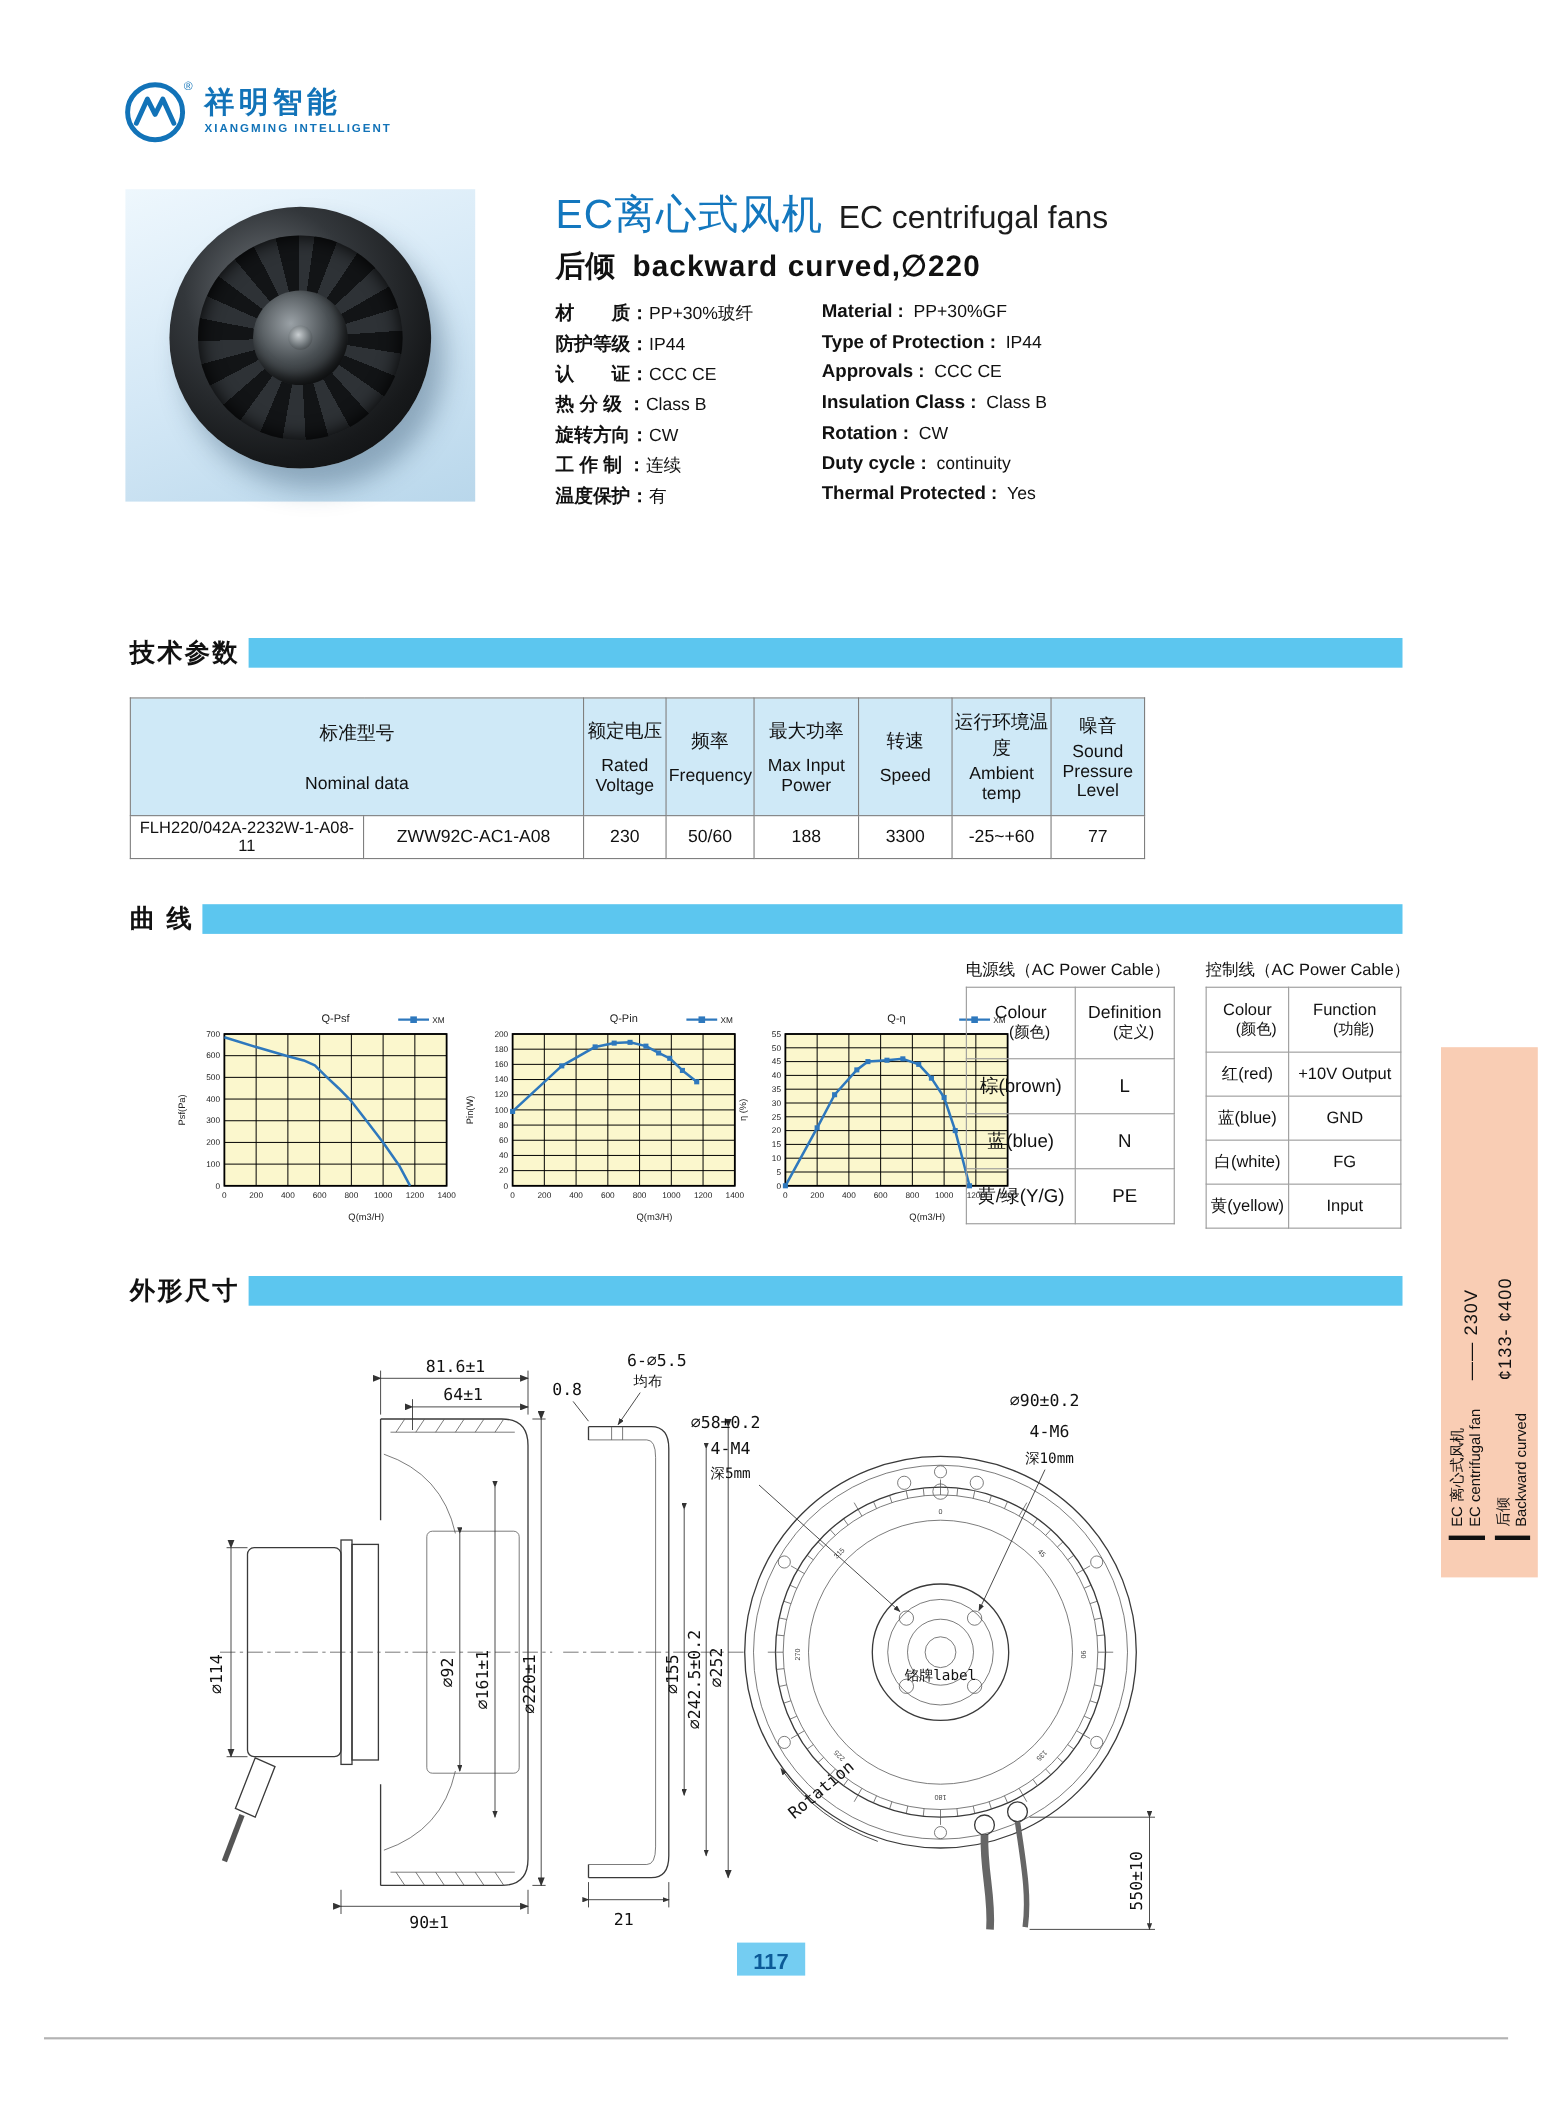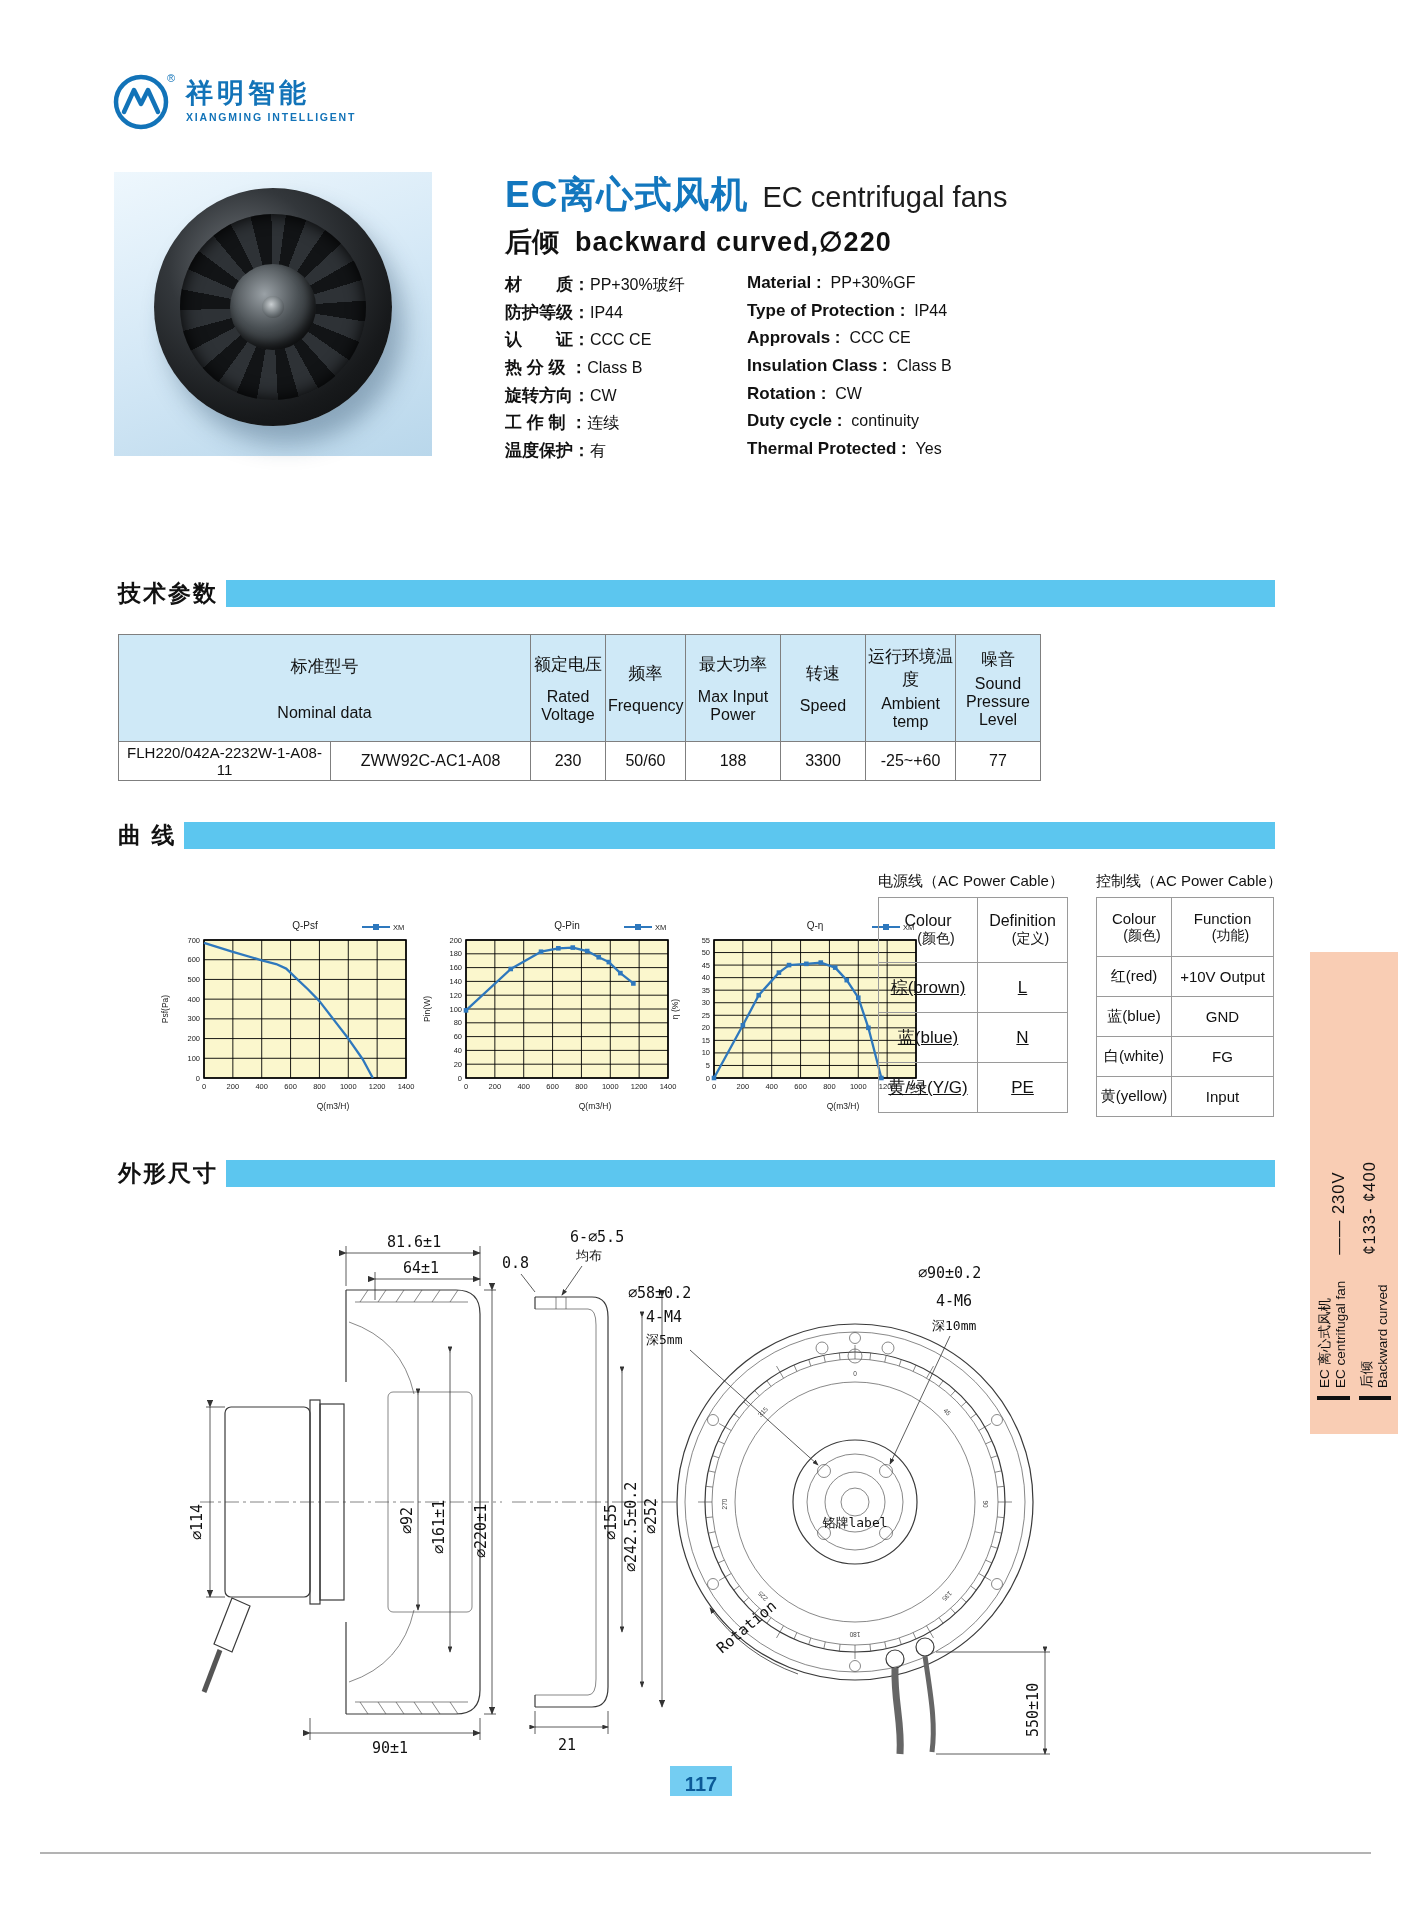--- a/index.html
+++ b/index.html
@@ -23,21 +23,21 @@
        box-shadow:inset 0 0 18px #000;}
   .fan .hub{position:absolute;inset:76px;border-radius:50%;
        background:radial-gradient(circle at 40% 35%,#9aa1a6 0%,#4a5054 45%,#17191b 85%);
        box-shadow:inset -4px -6px 10px rgba(0,0,0,.6);}
   .fan .hubcap{position:absolute;inset:108px;border-radius:50%;
        background:radial-gradient(circle at 42% 38%,#c9ced1 0%,#6d7478 55%,#2a2d30 100%);}
 
   
   #title-block{left:505px;top:170px;width:580px;}
   .title-line{display:flex;align-items:baseline;gap:14px;}
-  .title-cn{color:#1377be;font-weight:bold;font-size:37px;letter-spacing:1px;}
+  .title-cn{color:#1377be;font-weight:normal;font-size:37px;letter-spacing:1px;}
   .title-en{color:#1c1c1c;font-size:29px;}
   .subtitle-line{display:flex;align-items:baseline;gap:16px;margin-top:4px;}
   .subtitle-cn{font-size:27px;font-weight:bold;}
   .subtitle-en{font-size:27px;font-weight:bold;letter-spacing:1px;}
   #specs{margin-top:13px;position:relative;}
   .spec-row{position:relative;height:27.7px;font-size:16px;}
   .spec-cn{position:absolute;left:0;top:0;white-space:nowrap;text-align:right;}
   .spec-en{position:absolute;left:242px;top:0;white-space:nowrap;}
   .spec-row b{font-size:17px;}
 
@@ -62,21 +62,21 @@
   #chart0{left:158px;top:916px;} #chart1{left:420px;top:916px;} #chart2{left:668px;top:916px;}
 
   
   .cable{width:190px;}
   #power-wrap{left:878px;top:872px;width:190px;}
   #control-wrap{left:1096px;top:872px;width:178px;}
   .cable-title{font-size:15px;margin-bottom:6px;white-space:nowrap;}
   .cable table{border-collapse:collapse;width:100%;}
   .cable td{border:1.5px solid #9a9a9a;text-align:center;vertical-align:middle;}
   .cable .hrow td{height:62px;font-size:16px;}
-  #power-wrap .drow td{height:47px;font-size:17px;text-decoration:underline;}
+  #power-wrap .drow td{height:47px;font-size:17px;}
   #control-wrap .hrow td{height:56px;font-size:15px;}
   #control-wrap .drow td{height:37px;font-size:15px;}
   .cable .sub{font-size:14px;margin-left:16px;}
 
   
   #drawing{left:150px;top:1222px;}
   .pline{stroke:#3a3a3a;stroke-width:1.2;fill:none;}
   .pthin{stroke:#555;stroke-width:0.7;fill:none;}
   .diml{stroke:#333;stroke-width:0.8;fill:none;}
   .cline{stroke:#666;stroke-width:0.8;fill:none;stroke-dasharray:14 4 3 4;}

